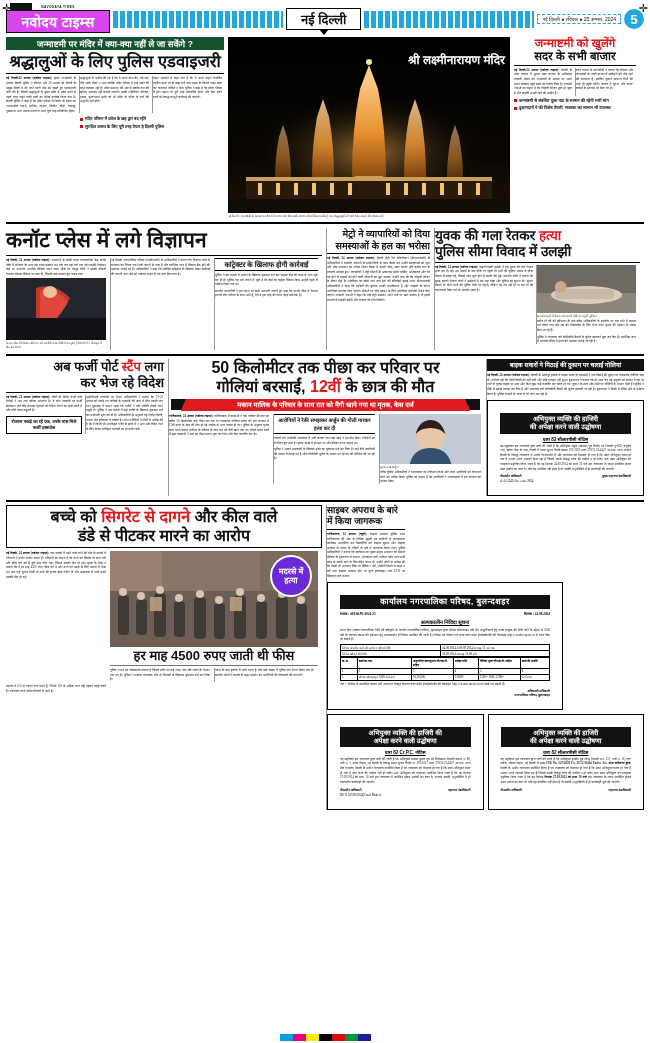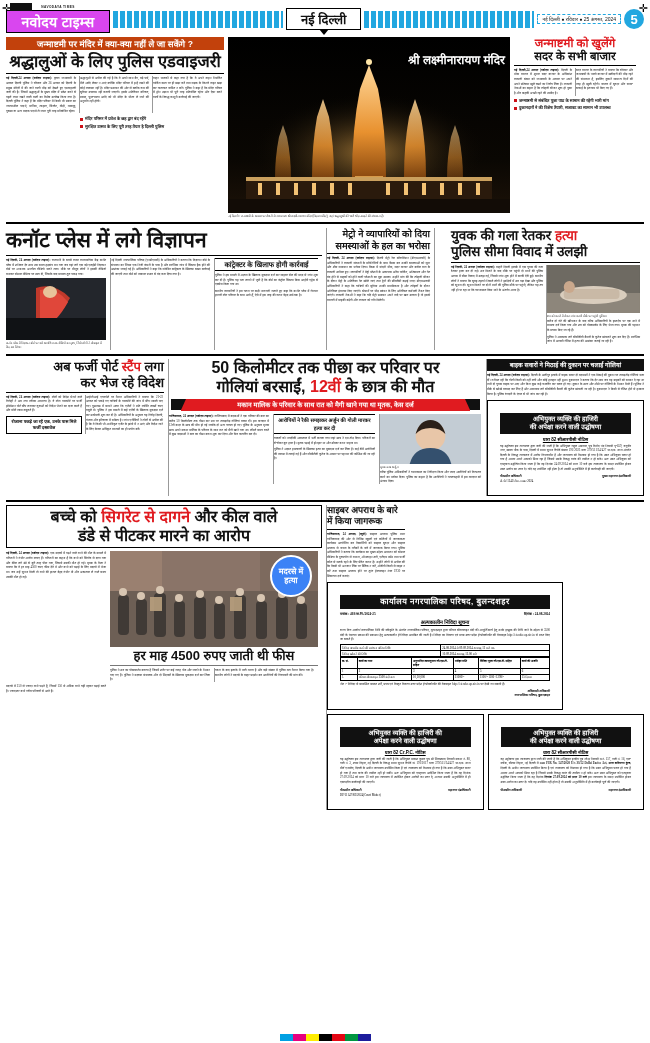--- a/index.html
+++ b/index.html
@@ -31,21 +31,21 @@
   .pageno { width:20px; height:20px; border-radius:50%; background:#22a7e0; color:#fff;
             font-family:"Liberation Sans",sans-serif; font-weight:bold; font-size:13px;
             display:flex; align-items:center; justify-content:center; }
 
   
   .rule { border-top:1px solid #000; }
   .rule2 { border-top:2px solid #000; }
   .hairline { border-top:.5px solid #777; }
   .col-sep { border-left:.5px solid #999; }
 
-  .kicker { background:#c2410c; color:#fff; font-family:"Liberation Sans",sans-serif;
+  .kicker { background:#14532d; color:#fff; font-family:"Liberation Sans",sans-serif;
             font-weight:bold; font-size:8.5px; text-align:center; padding:1px 2px; letter-spacing:.1px;}
   .hl { font-family:"Liberation Sans",sans-serif; font-weight:bold; color:#111; line-height:1.05; }
   .hl .red { color:#e01b20; }
   .subhl { font-family:"Liberation Sans",sans-serif; font-weight:bold; font-size:7px; text-align:center; color:#111;}
 
   
   .body-text { font-size:3.05px; line-height:1.52; color:#1a1a1a; text-align:justify;
                font-family:"Liberation Serif",serif; word-spacing:.2px; }
   .body-text b { font-weight:bold; }
   .lead { font-weight:bold; }
@@ -64,21 +64,21 @@
                 font-size:4.6px; text-decoration:underline; margin:2px 0; }
   table.tender { width:100%; border-collapse:collapse; font-size:3px; }
   table.tender td, table.tender th { border:.5px solid #000; padding:.6px 1px; vertical-align:top; text-align:left; }
 
   .banner-red { background:#e01b20; color:#fff; text-align:center; font-family:"Liberation Sans",sans-serif;
                 font-weight:bold; font-size:6.6px; padding:1.5px 4px; position:relative; }
   .banner-red:before, .banner-red:after { content:""; position:absolute; top:0; border-top:11px solid #111; width:10px;}
   .banner-red:before { left:-10px; border-right:5px solid transparent; }
   .banner-red:after { right:-10px; border-left:5px solid transparent; }
 
-  .stamp { position:absolute; border-radius:50%; background:#3b82f6; color:#fff;
+  .stamp { position:absolute; border-radius:50%; background:#6d28d9; color:#fff;
            font-family:"Liberation Sans",sans-serif; font-weight:bold; font-size:8px;
            display:flex; align-items:center; justify-content:center; text-align:center;
            border:2px solid #fff; line-height:1.15; }
 
   
   .regbar { position:absolute; bottom:2px; left:0; width:650px; display:flex; justify-content:center; gap:0; }
   .regbar span { width:13px; height:7px; display:block; }
 
   .imgph { width:100%; height:100%; display:block; }
 </style>
@@ -260,21 +260,21 @@
       <div class="rule" style="margin:2px 0;"></div>
       <div class="body-text">
         <span class="lead">नई दिल्ली, 24 अगस्त (नवोदय टाइम्स):</span>
         <span>दिल्ली मेट्रो रेल कॉरपोरेशन (डीएमआरसी) के अधिकारियों ने व्यापारी संगठनों के प्रतिनिधियों के साथ बैठक कर उनकी समस्याओं को सुना और शीघ्र समाधान का भरोसा दिया। बैठक में चांदनी चौक, सदर बाजार और करोल बाग के व्यापारी शामिल हुए।</span>
         <span>व्यापारियों ने मेट्रो स्टेशनों के आसपास अवैध पार्किंग, अतिक्रमण और गेट बंद होने से ग्राहकों को होने वाली परेशानी का मुद्दा उठाया। उन्होंने मांग की कि त्योहारी सीजन के दौरान मेट्रो के अतिरिक्त गेट खोले जाएं तथा ट्रेनों की फ्रीक्वेंसी बढ़ाई जाए।</span>
         <span>डीएमआरसी अधिकारियों ने कहा कि यात्रियों की सुविधा उनकी प्राथमिकता है और त्योहारों के दौरान अतिरिक्त इंतजाम किए जाएंगे। स्टेशनों पर भीड़ प्रबंधन के लिए अतिरिक्त कर्मचारी तैनात किए जाएंगे।</span>
         <span>व्यापारी नेताओं ने कहा कि यदि मेट्रो प्रशासन अपने वादे पर खरा उतरता है तो इससे बाजारों में ग्राहकी बढ़ेगी और व्यापार को गति मिलेगी।</span>
       </div>
     </div>
 
-    <div style="width:206px;padding-left:16px;" class="col-sep">
+    <div style="width:206px;" class="col-sep">
       <div class="hl" style="font-size:13.5px; line-height:1.18;">
         <div>
           <span>युवक की गला रेतकर </span><span class="red">हत्या</span>
         </div>
         <div>पुलिस सीमा विवाद में उलझी</div>
       </div>
       <div class="rule" style="margin:2px 0;"></div>
       <div style="display:flex; gap:3px;">
         <div style="width:98px;" class="body-text">
           <span class="lead">नई दिल्ली, 24 अगस्त (नवोदय टाइम्स):</span>

